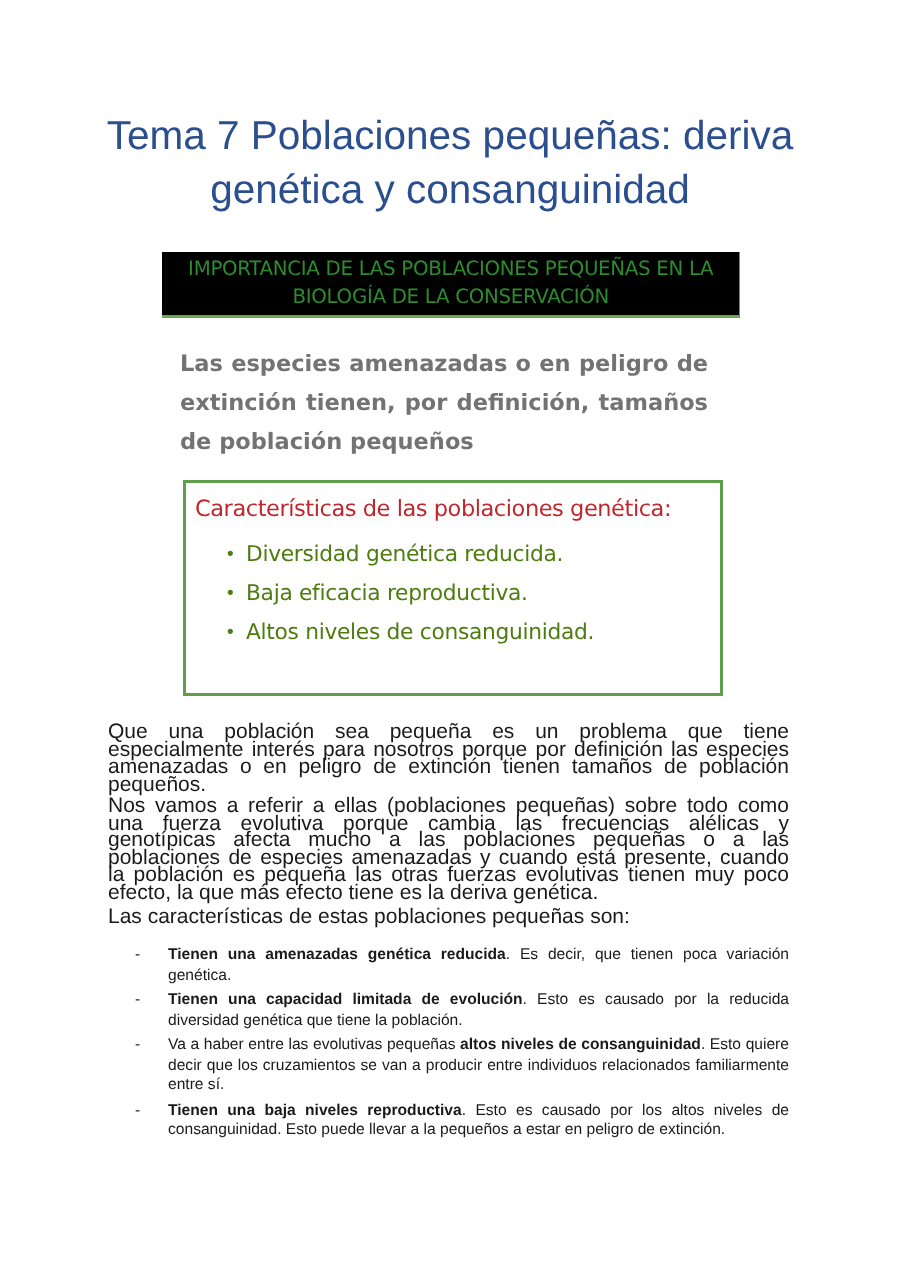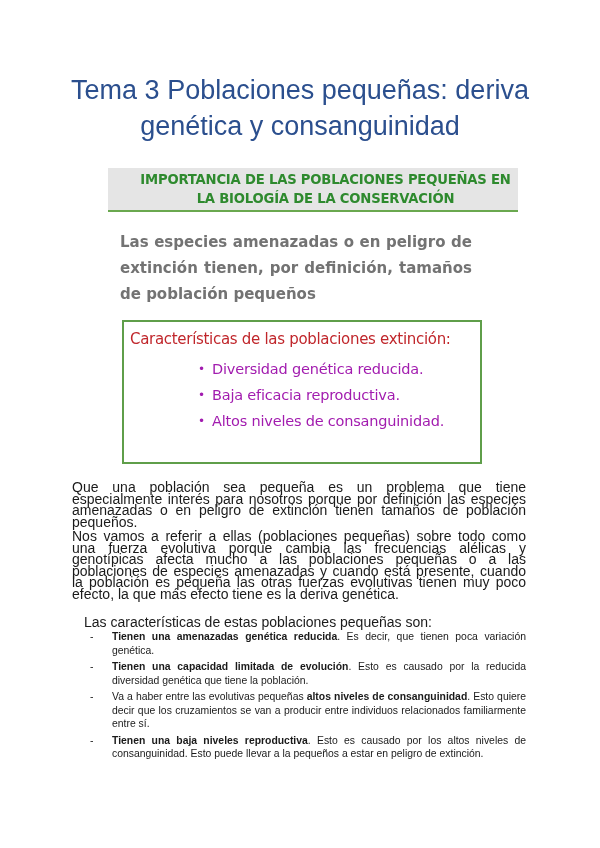--- a/index.html
+++ b/index.html
@@ -4,70 +4,70 @@
 <style>
   html, body { margin: 0; padding: 0; background: #ffffff; }
   body { width: 600px; height: 848px; position: relative; overflow: hidden; font-family: "Liberation Sans", sans-serif; }
   .title {
     position: absolute; left: 40px; top: 72px; width: 520px;
     text-align: center; color: #2b4f8e; font-size: 27px; line-height: 36px;
     font-family: "Liberation Sans", sans-serif;
   }
   .banner {
     position: absolute; left: 108px; top: 168px; width: 385px; height: 42px;
-    background: #e5e5e5; border-bottom: 2px solid #6aa84f;
-    color: #2e8a2e; font-weight: bold; font-size: 13.2px; line-height: 19px;
+    background: #000000; border-bottom: 2px solid #6aa84f;
+    color: #2e8a2e; font-weight: normal; font-size: 13.2px; line-height: 19px;
     text-align: center; font-family: "DejaVu Sans", sans-serif;
-    display: flex; align-items: center; justify-content: center; letter-spacing: -0.2px; padding-left: 25px;
+    display: flex; align-items: center; justify-content: center; letter-spacing: -0.2px;
   }
   .lead {
     position: absolute; left: 120px; top: 229px; width: 352px;
     color: #737373; font-weight: bold; font-size: 15px; line-height: 26px;
     text-align: justify; text-align-last: left; font-family: "DejaVu Sans", sans-serif;
   }
   .box {
     position: absolute; left: 122px; top: 320px; width: 356px; height: 140px;
     border: 2px solid #5f9e4a; background: #ffffff;
     font-family: "DejaVu Sans", sans-serif;
   }
   .box-title { position: absolute; left: 6px; top: 8px; color: #c0262b; font-size: 15px; letter-spacing: -0.3px; }
   .box ul { list-style: none; margin: 0; padding: 0; position: absolute; left: 26px; top: 34px; }
-  .box li { font-size: 14.5px; color: #a21caf; line-height: 26px; height: 26px; letter-spacing: -0.2px; margin-left: 48px; }
+  .box li { font-size: 14.5px; color: #4d7c0f; line-height: 26px; height: 26px; letter-spacing: -0.2px; }
   .box li .dot { display: inline-block; width: 14px; font-size: 12px; vertical-align: 1px; }
   .para {
     position: absolute; left: 72px; width: 454px; font-size: 14px; line-height: 11.5px;
     color: #1a1a1a; text-align: justify; font-family: "Liberation Sans", sans-serif;
   }
   .list { position: absolute; left: 72px; top: 630px; width: 454px; margin: 0; padding: 0; list-style: none; }
   .list li { position: relative; padding-left: 40px; font-size: 10.4px; line-height: 13.5px; color: #1a1a1a; text-align: justify; margin-bottom: 3px; font-family: "Liberation Sans", sans-serif; }
   .list li .dash { position: absolute; left: 18px; top: 0; }
   .list li b { font-weight: bold; }
 </style>
 </head>
 <body>
 
-<h1 class="title" style="margin:0;font-weight:normal;">Tema 3 Poblaciones pequeñas: deriva genética y consanguinidad</h1>
+<h1 class="title" style="margin:0;font-weight:normal;">Tema 7 Poblaciones pequeñas: deriva genética y consanguinidad</h1>
 
 <div class="banner">
   <span>IMPORTANCIA DE LAS POBLACIONES PEQUEÑAS EN LA BIOLOGÍA DE LA CONSERVACIÓN</span>
 </div>
 
 <div class="lead">Las especies amenazadas o en peligro de extinción tienen, por definición, tamaños de población pequeños</div>
 
 <div class="box">
-  <div class="box-title">Características de las poblaciones extinción:</div>
+  <div class="box-title">Características de las poblaciones genética:</div>
   <ul>
     <li><span class="dot">•</span><span>Diversidad genética reducida.</span></li>
     <li><span class="dot">•</span><span>Baja eficacia reproductiva.</span></li>
     <li><span class="dot">•</span><span>Altos niveles de consanguinidad.</span></li>
   </ul>
 </div>
 
 <p class="para" style="top:482px;margin:0;">Que una población sea pequeña es un problema que tiene especialmente interés para nosotros porque por definición las especies amenazadas o en peligro de extinción tienen tamaños de población pequeños.</p>
 <p class="para" style="top:531px;margin:0;">Nos vamos a referir a ellas (poblaciones pequeñas) sobre todo como una fuerza evolutiva porque cambia las frecuencias alélicas y genotípicas afecta mucho a las poblaciones pequeñas o a las poblaciones de especies amenazadas y cuando está presente, cuando la población es pequeña las otras fuerzas evolutivas tienen muy poco efecto, la que más efecto tiene es la deriva genética.</p>
-<p class="para" style="top:605px;margin:12px;">Las características de estas poblaciones pequeñas son:</p>
+<p class="para" style="top:605px;margin:0;">Las características de estas poblaciones pequeñas son:</p>
 
 <ul class="list">
   <li><span class="dash">-</span><span></span><b>Tienen una amenazadas genética reducida</b><span>. Es decir, que tienen poca variación genética.</span></li>
   <li><span class="dash">-</span><span></span><b>Tienen una capacidad limitada de evolución</b><span>. Esto es causado por la reducida diversidad genética que tiene la población.</span></li>
   <li><span class="dash">-</span><span>Va a haber entre las evolutivas pequeñas </span><b>altos niveles de consanguinidad</b><span>. Esto quiere decir que los cruzamientos se van a producir entre individuos relacionados familiarmente entre sí.</span></li>
   <li><span class="dash">-</span><span></span><b>Tienen una baja niveles reproductiva</b><span>. Esto es causado por los altos niveles de consanguinidad. Esto puede llevar a la pequeños a estar en peligro de extinción.</span></li>
 </ul>
 
 </body></html>

